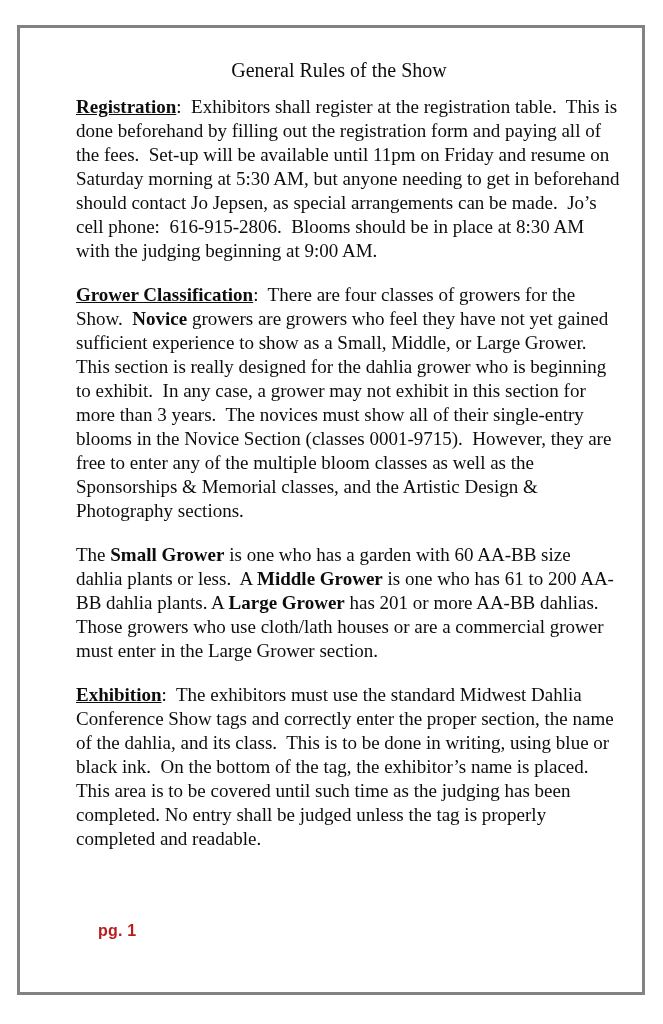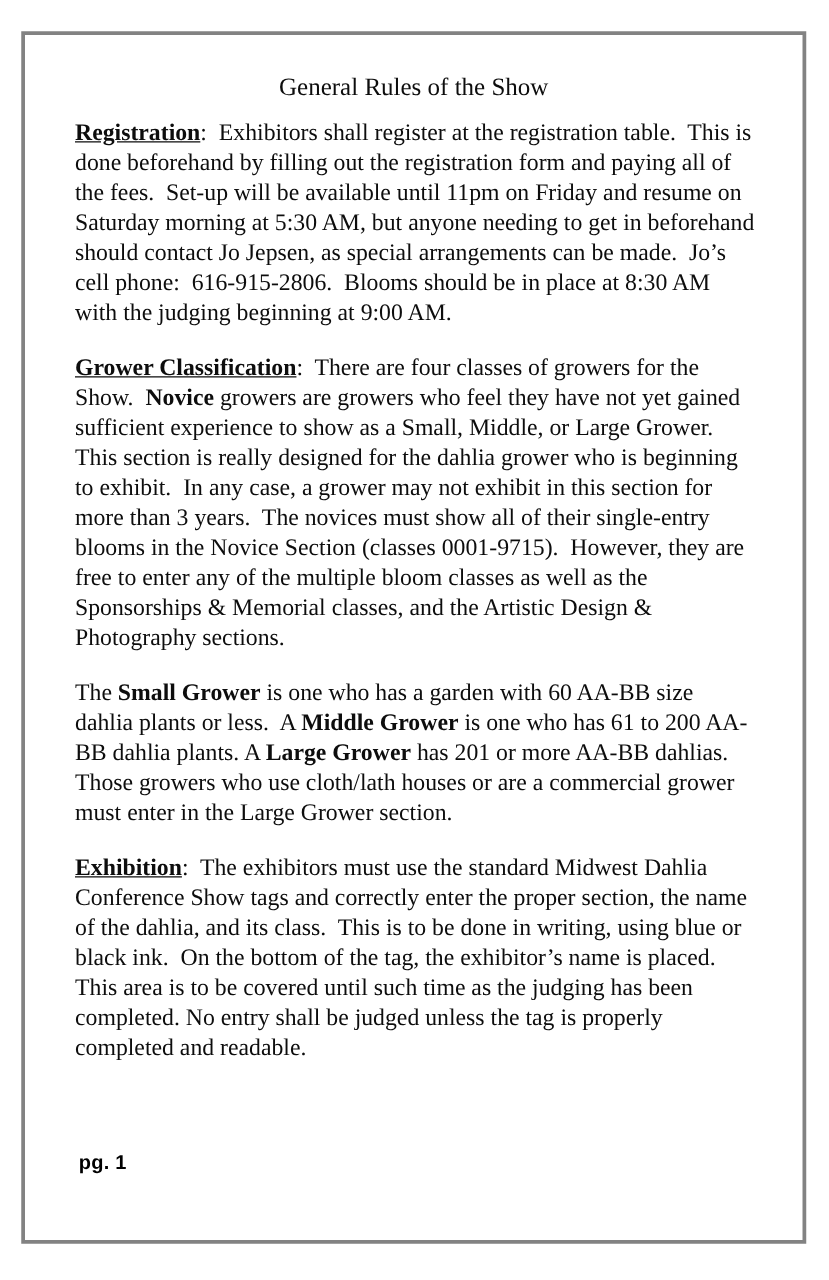--- a/index.html
+++ b/index.html
@@ -47,24 +47,24 @@
     top: 894px;
     font-family: "Liberation Sans", sans-serif;
     font-size: 16px;
     font-weight: bold;
     letter-spacing: 0.2px;
   }
 </style>
 </head>
 <body style="color: rgb(13, 13, 13);">
 
-<div class="page-frame" style="border-color: rgb(130, 130, 130);">
+<div class="page-frame" style="border-color: rgb(130, 130, 130); padding-left: 16px;">
   <h1 class="doc-title">General Rules of the Show</h1>
 
   <div class="doc-body">
       <p class="para"><span class="run-b run-u">Registration</span><span>:  Exhibitors shall register at the registration table.  This is done beforehand by filling out the registration form and paying all of the fees.  Set-up will be available until 11pm on Friday and resume on Saturday morning at 5:30 AM, but anyone needing to get in beforehand should contact Jo Jepsen, as special arrangements can be made.  Jo’s cell phone:  616-915-2806.  Blooms should be in place at 8:30 AM with the judging beginning at 9:00 AM.</span></p>
       <p class="para"><span class="run-b run-u">Grower Classification</span><span>:  There are four classes of growers for the Show.  </span><span class="run-b">Novice</span><span> growers are growers who feel they have not yet gained sufficient experience to show as a Small, Middle, or Large Grower.  This section is really designed for the dahlia grower who is beginning to exhibit.  In any case, a grower may not exhibit in this section for more than 3 years.  The novices must show all of their single-entry blooms in the Novice Section (classes 0001-9715).  However, they are free to enter any of the multiple bloom classes as well as the Sponsorships &amp; Memorial classes, and the Artistic Design &amp; Photography sections.</span></p>
       <p class="para"><span>The </span><span class="run-b">Small Grower</span><span> is one who has a garden with 60 AA-BB size dahlia plants or less.  A </span><span class="run-b">Middle Grower</span><span> is one who has 61 to 200 AA-BB dahlia plants. A </span><span class="run-b">Large Grower</span><span> has 201 or more AA-BB dahlias.  Those growers who use cloth/lath houses or are a commercial grower must enter in the Large Grower section.</span></p>
       <p class="para"><span class="run-b run-u">Exhibition</span><span>:  The exhibitors must use the standard Midwest Dahlia Conference Show tags and correctly enter the proper section, the name of the dahlia, and its class.  This is to be done in writing, using blue or black ink.  On the bottom of the tag, the exhibitor’s name is placed.  This area is to be covered until such time as the judging has been completed. No entry shall be judged unless the tag is properly completed and readable.</span></p>
     </div>
 
-  <div class="page-footer" style="color: #000000;">pg. 1</div>
+  <div class="page-footer" style="color: #b91c1c; margin-left: 35px;">pg. 1</div>
 </div>
 
 </body></html>

